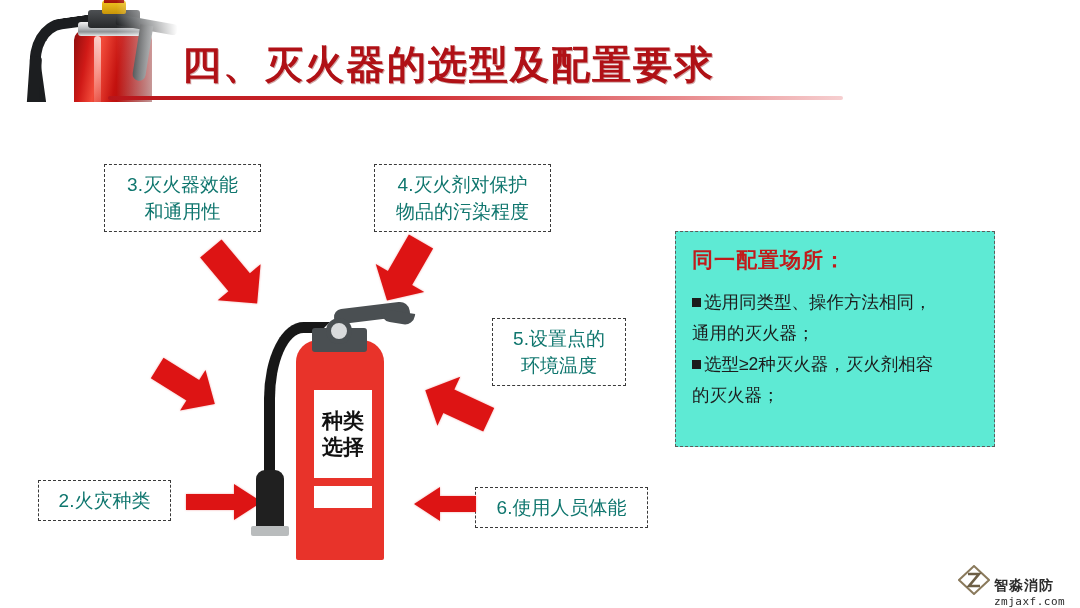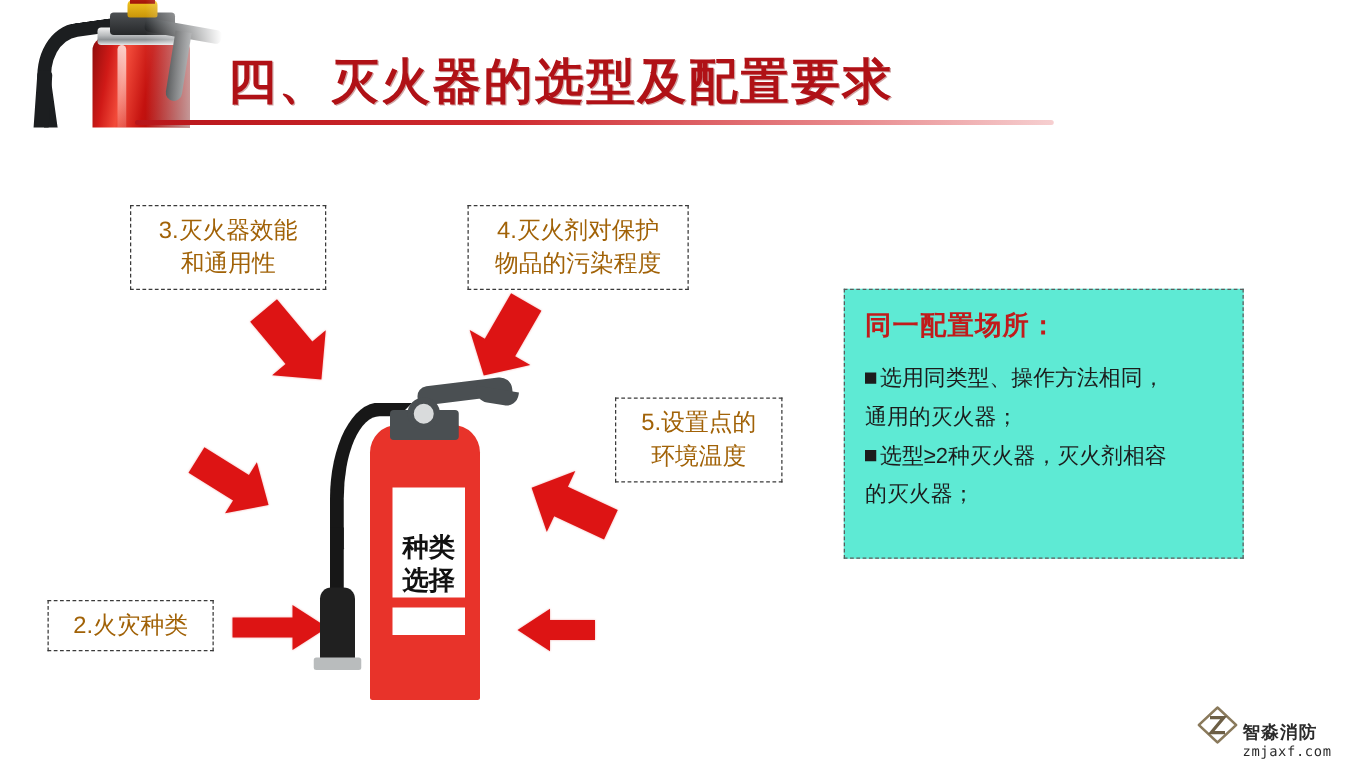--- a/index.html
+++ b/index.html
@@ -88,21 +88,21 @@
     position: absolute; left: 108px; top: 96px; width: 735px; height: 4px;
     background: linear-gradient(90deg,#b8161b 0%,#cf2a2f 40%,#e88a8d 78%,#f6cfd0 100%);
     border-radius: 2px;
   }
 
   
   .fbox {
     position: absolute;
     border: 1.6px dashed #3a3a3a;
     background: #ffffff;
-    color: #a16207;
+    color: #0f766e;
     font-size: 19px;
     line-height: 27px;
     text-align: center;
     padding: 6px 10px;
     white-space: pre-line;
   }
   #box3 { left: 104px;  top: 164px; width: 157px; }
   #box4 { left: 374px;  top: 164px; width: 177px; }
   #box2 { left: 30px;   top: 334px; width: 140px; }
   #box5 { left: 492px;  top: 318px; width: 134px; }
@@ -172,21 +172,21 @@
     position: absolute; left: 4px; top: 158px; width: 28px; height: 60px;
     background: #202020; border-radius: 9px 9px 4px 4px;
   }
   .ex-nozzle-foot {
     position: absolute; left: -1px; top: 214px; width: 38px; height: 10px;
     background: #b9bcbd; border-radius: 2px;
   }
   .ex-label {
     position: absolute; left: 62px; top: 78px; width: 58px; height: 88px;
     background: #ffffff;
-    display: flex; flex-direction: column; align-items: center; justify-content: flex-end;
+    display: flex; flex-direction: column; align-items: center; justify-content: center;
     font-weight: 700; font-size: 21px; line-height: 26px; color: #111;
   }
   .ex-band {
     position: absolute; left: 62px; top: 174px; width: 58px; height: 22px;
     background: #ffffff;
   }
 
   
   #wm { position: absolute; left: 958px; top: 561px; width: 116px; height: 40px; }
   .wm-logo { position: absolute; left: 0; top: 4px; width: 32px; height: 30px; }
@@ -214,20 +214,21 @@
   <div class="hdr-title">四、灭火器的选型及配置要求</div>
   <div class="hdr-rule"></div>
 
   <div class="fbox" id="box3">3.灭火器效能
 和通用性</div>
   <div class="fbox" id="box4">4.灭火剂对保护
 物品的污染程度</div>
   <div class="fbox" id="box5">5.设置点的
 环境温度</div>
   <div class="fbox" id="box1">2.火灾种类</div>
+  <div class="fbox" id="box6">6.使用人员体能</div>
 
   <div class="arrow" style="left:186px; top:484px;">
     <svg width="76" height="36" viewBox="0 0 76 36">
         <path d="M0 10 H48 V0 L76 18 L48 36 V26 H0 Z" fill="#dd1414"></path>
       </svg>
   </div>
   <div class="arrow" style="left:150px; top:358px;">
     <svg width="72" height="56" viewBox="0 0 72 56">
         <g transform="rotate(32 36 28)">
           <path d="M2 16 H44 V4 L70 28 L44 52 V40 H2 Z" fill="#dd1414"></path>

